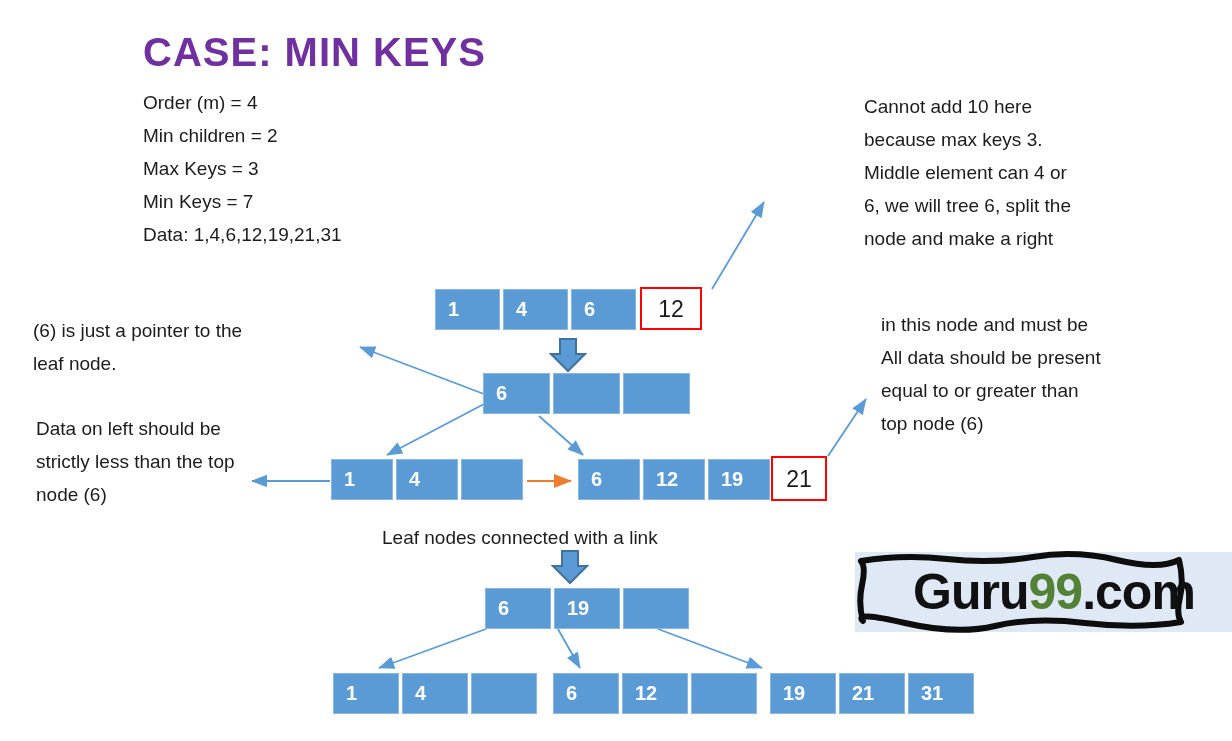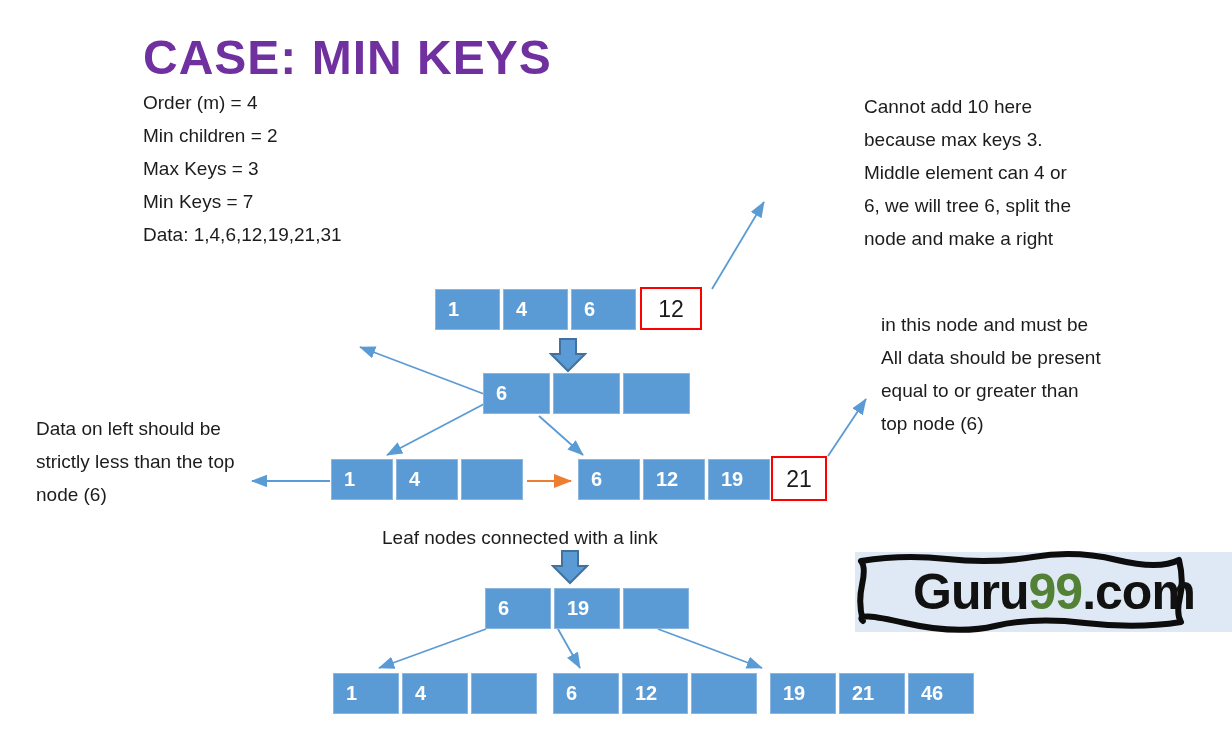--- a/index.html
+++ b/index.html
@@ -16,21 +16,21 @@
     position: absolute;
     left: 0; top: 0;
     width: 1232px; height: 741px;
     z-index: 1;
     pointer-events: none;
   }
   .title {
     position: absolute;
     left: 143px; top: 30px;
     margin: 0;
-    font-size: 48px;
+    font-size: 40px;
     font-weight: 800;
     letter-spacing: 1px;
     color: #7030A0;
     z-index: 2;
     white-space: nowrap;
   }
   .textblock {
     position: absolute;
     z-index: 2;
     font-size: 19px;
@@ -144,20 +144,24 @@
   </div>
 
   <div class="textblock ann-cannot">
     <div>Cannot add 10 here</div>
     <div>because max keys 3.</div>
     <div>Middle element can 4 or</div>
     <div>6, we will tree 6, split the</div>
     <div>node and make a right</div>
   </div>
 
+  <div class="textblock ann-pointer">
+    <div>(6) is just a pointer to the</div>
+    <div>leaf node.</div>
+  </div>
 
   <div class="textblock ann-left">
     <div>Data on left should be</div>
     <div>strictly less than the top</div>
     <div>node (6)</div>
   </div>
 
   <div class="textblock ann-right">
     <div>in this node and must be</div>
     <div>All data should be present</div>
@@ -213,21 +217,21 @@
     <div class="cell"></div>
   </div>
   <div class="bnode w66" style="left:553px; top:673px;">
     <div class="cell">6</div>
     <div class="cell">12</div>
     <div class="cell"></div>
   </div>
   <div class="bnode w66" style="left:770px; top:673px;">
     <div class="cell">19</div>
     <div class="cell">21</div>
-    <div class="cell">46</div>
+    <div class="cell">31</div>
   </div>
 
   <div class="logo">
     <svg class="logo-border" viewBox="0 0 338 90">
       <path d="M10,14 Q52,7 96,12 T 182,10 T 266,13 T 328,13
                Q 333,33 329,50 T 330,75
                Q 286,82 234,76 T 144,79 T 54,76 T 12,74
                Q 7,56 11,38 T 10,14 Z" fill="none" stroke="#0d0d0d" stroke-width="6" stroke-linejoin="round"></path>
     </svg>
     <div class="logo-text">

